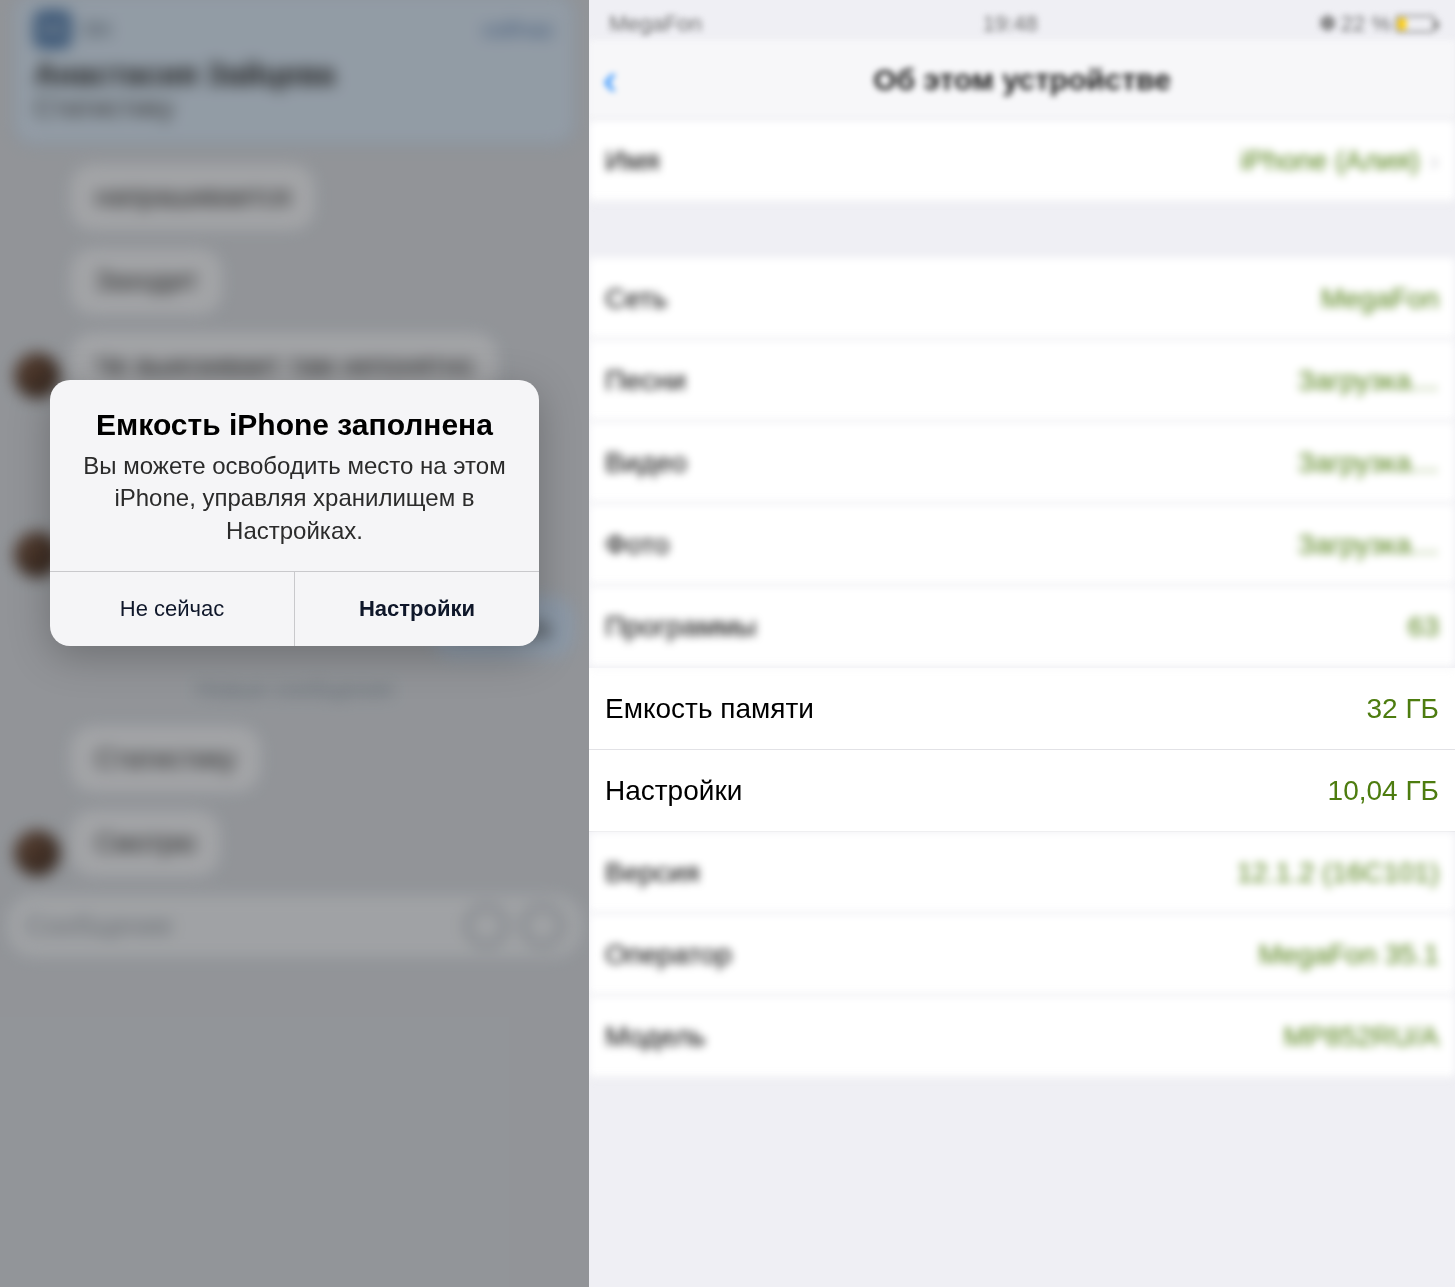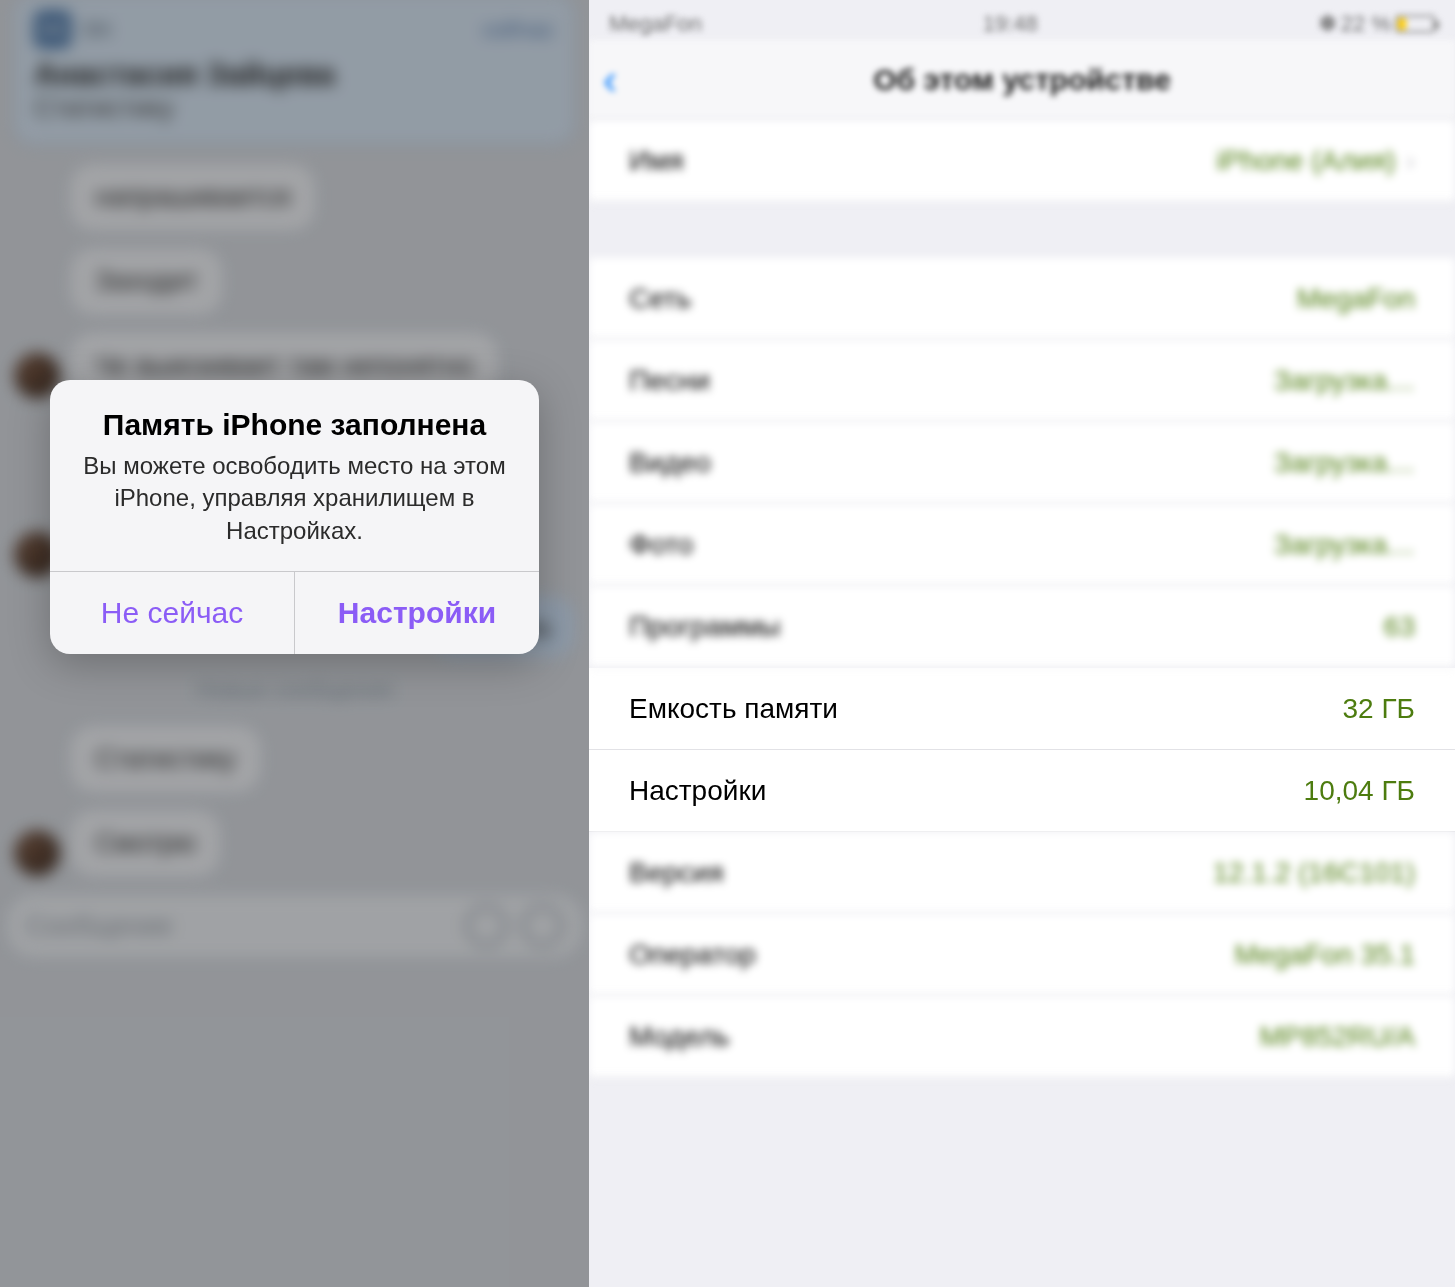--- a/index.html
+++ b/index.html
@@ -28,30 +28,30 @@
 
 
 .dim { position: absolute; inset: 0; background: rgba(0,0,0,0.32); }
 
 
 .alert { position: absolute; left: 50px; right: 50px; top: 380px; background: #f5f5f7; border-radius: 20px; box-shadow: 0 10px 40px rgba(0,0,0,0.25); overflow: hidden; }
 .alert-body { padding: 28px 26px 24px 26px; text-align: center; }
 .alert-title { font-size: 30px; font-weight: 600; color: #000; margin-bottom: 8px; }
 .alert-msg { font-size: 24px; color: #2b2b2b; line-height: 1.35; }
 .alert-btns { display: flex; border-top: 1px solid #c9c9cc; }
-.alert-btn { flex: 1; text-align: center; padding: 24px 11px; font-size: 30px; color: #8b5cf6; cursor: pointer; }
+.alert-btn { flex: 1; text-align: center; padding: 24px 11px; font-size: 22px; color: #0f172a; cursor: pointer; }
 .alert-btn + .alert-btn { border-left: 1px solid #c9c9cc; font-weight: 700; }
 
 
 .status-bar { display: flex; align-items: center; justify-content: space-between; padding: 8px 20px 0 20px; height: 40px; font-size: 22px; color: #6b6b6b; filter: blur(3px); }
 .nav-bar { background: #f7f7f9; height: 80px; display: flex; align-items: center; position: relative; filter: blur(3px); border-bottom: 1px solid #d6d6da; }
 .back-chevron { position: absolute; left: 14px; font-size: 42px; color: #007aff; font-weight: 300; }
 .nav-title { flex: 1; text-align: center; font-size: 30px; font-weight: 700; color: #1a1a1a; }
 .sect-gap { height: 56px; background: #efeff4; }
-.cell { background: #fff; display: flex; align-items: center; padding: 0 40px; height: 82px; font-size: 28px; border-bottom: 1px solid #e2e2e6; }
+.cell { background: #fff; display: flex; align-items: center; padding: 0 16px; height: 82px; font-size: 28px; border-bottom: 1px solid #e2e2e6; }
 .cell .label { color: #000; }
 .cell .value { margin-left: auto; color: #4d7c0f; text-align: center; }
 .cell .chev { margin-left: 10px; color: #c7c7cc; font-size: 28px; }
 .blurred { filter: blur(4px); }
 .clear { filter: none !important; }
 .batt { display: inline-flex; align-items: center; gap: 4px; }
 .batt-shell { width: 40px; height: 18px; border: 2px solid #8a8a8a; border-radius: 4px; position: relative; }
 .batt-shell::after { content: ""; position: absolute; right: -6px; top: 4px; width: 4px; height: 8px; background: #8a8a8a; border-radius: 1px; }
 .batt-fill { position: absolute; left: 1px; top: 1px; bottom: 1px; width: 22%; background: #ffcc00; border-radius: 2px; }
 </style>
@@ -101,21 +101,21 @@
       <span class="ph">Сообщение</span>
       <span class="circ"></span>
       <span class="circ"></span>
     </div>
   </div>
 
   <div class="dim"></div>
 
   <div class="alert">
     <div class="alert-body">
-      <div class="alert-title">Память iPhone заполнена</div>
+      <div class="alert-title">Емкость iPhone заполнена</div>
       <div class="alert-msg">Вы можете освободить место на этом iPhone, управляя хранилищем в Настройках.</div>
     </div>
     <div class="alert-btns">
       <div class="alert-btn">Не сейчас</div>
       <div class="alert-btn">Настройки</div>
     </div>
   </div>
 </div>
 
 <div class="right-panel">

